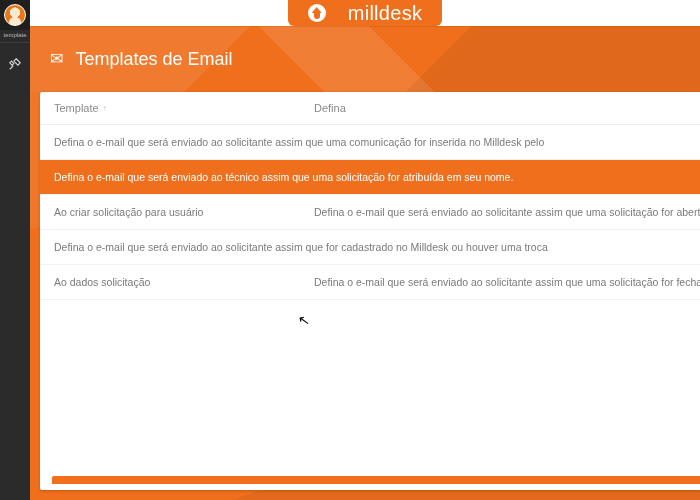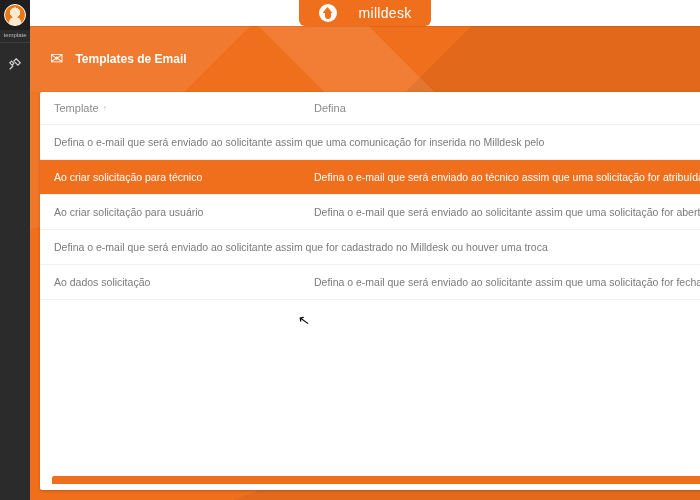--- a/index.html
+++ b/index.html
@@ -68,21 +68,21 @@
     box-shadow: 0 1px 0 rgba(0,0,0,.08);
     z-index: 5;
   }
   .brand {
     display: flex; align-items: center; gap: 22px;
     background: #ef6f1d;
     height: 26px;
     padding: 0 20px;
     border-radius: 0 0 6px 6px;
     color: #fff;
-    font-size: 14px;
+    font-size: 20px;
     font-weight: 500;
     letter-spacing: .3px;
   }
   .brand-logo {
     width: 18px; height: 18px; border-radius: 50%;
     background: #fff;
     position: relative;
     flex-shrink: 0;
   }
   .brand-logo::before, .brand-logo::after {
@@ -108,22 +108,22 @@
     display: flex;
     align-items: center;
     padding: 0 20px;
     gap: 12px;
   }
   .header-icon {
     font-size: 16px;
     line-height: 1;
   }
   .page-title {
-    font-size: 12px;
-    font-weight: 700;
+    font-size: 18px;
+    font-weight: 400;
   }
 
   
   .card-wrap {
     flex: 1;
     background: #ef6f1d;
     background-image:
       linear-gradient(160deg, rgba(255,255,255,.05) 0 20%, transparent 20% 70%, rgba(0,0,0,.05) 70%);
     padding: 0 10px 10px 10px;
     display: flex;
@@ -230,21 +230,20 @@
           <div class="col-event">
             <span>Defina</span>
           </div>
         </div>
 
         <div class="tbody" id="tbody">
             <div class="row">
               <div class="col-event">Defina o e-mail que será enviado ao solicitante assim que uma comunicação for inserida no Milldesk pelo</div>
             </div>
             <div class="row selected">
-              <div class="col-template">Ao criar solicitação para técnico</div>
               <div class="col-event">Defina o e-mail que será enviado ao técnico assim que uma solicitação for atribuída em seu nome.</div>
             </div>
             <div class="row">
               <div class="col-template">Ao criar solicitação para usuário</div>
               <div class="col-event">Defina o e-mail que será enviado ao solicitante assim que uma solicitação for aberta em seu nome.</div>
             </div>
             <div class="row">
               <div class="col-event">Defina o e-mail que será enviado ao solicitante assim que for cadastrado no Milldesk ou houver uma troca</div>
             </div>
             <div class="row">

